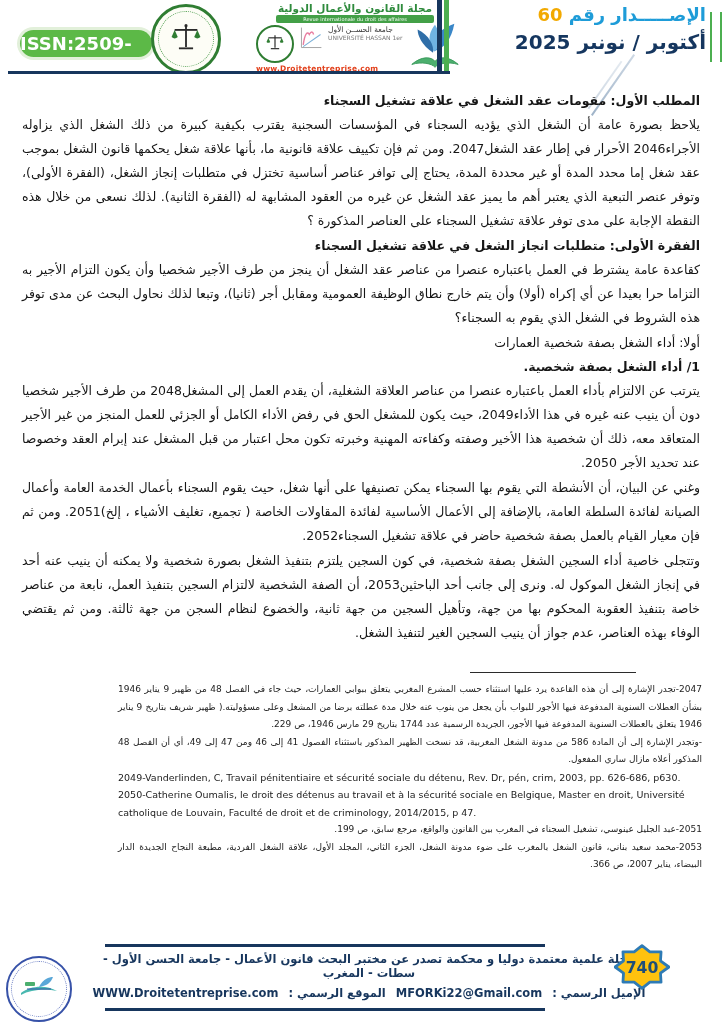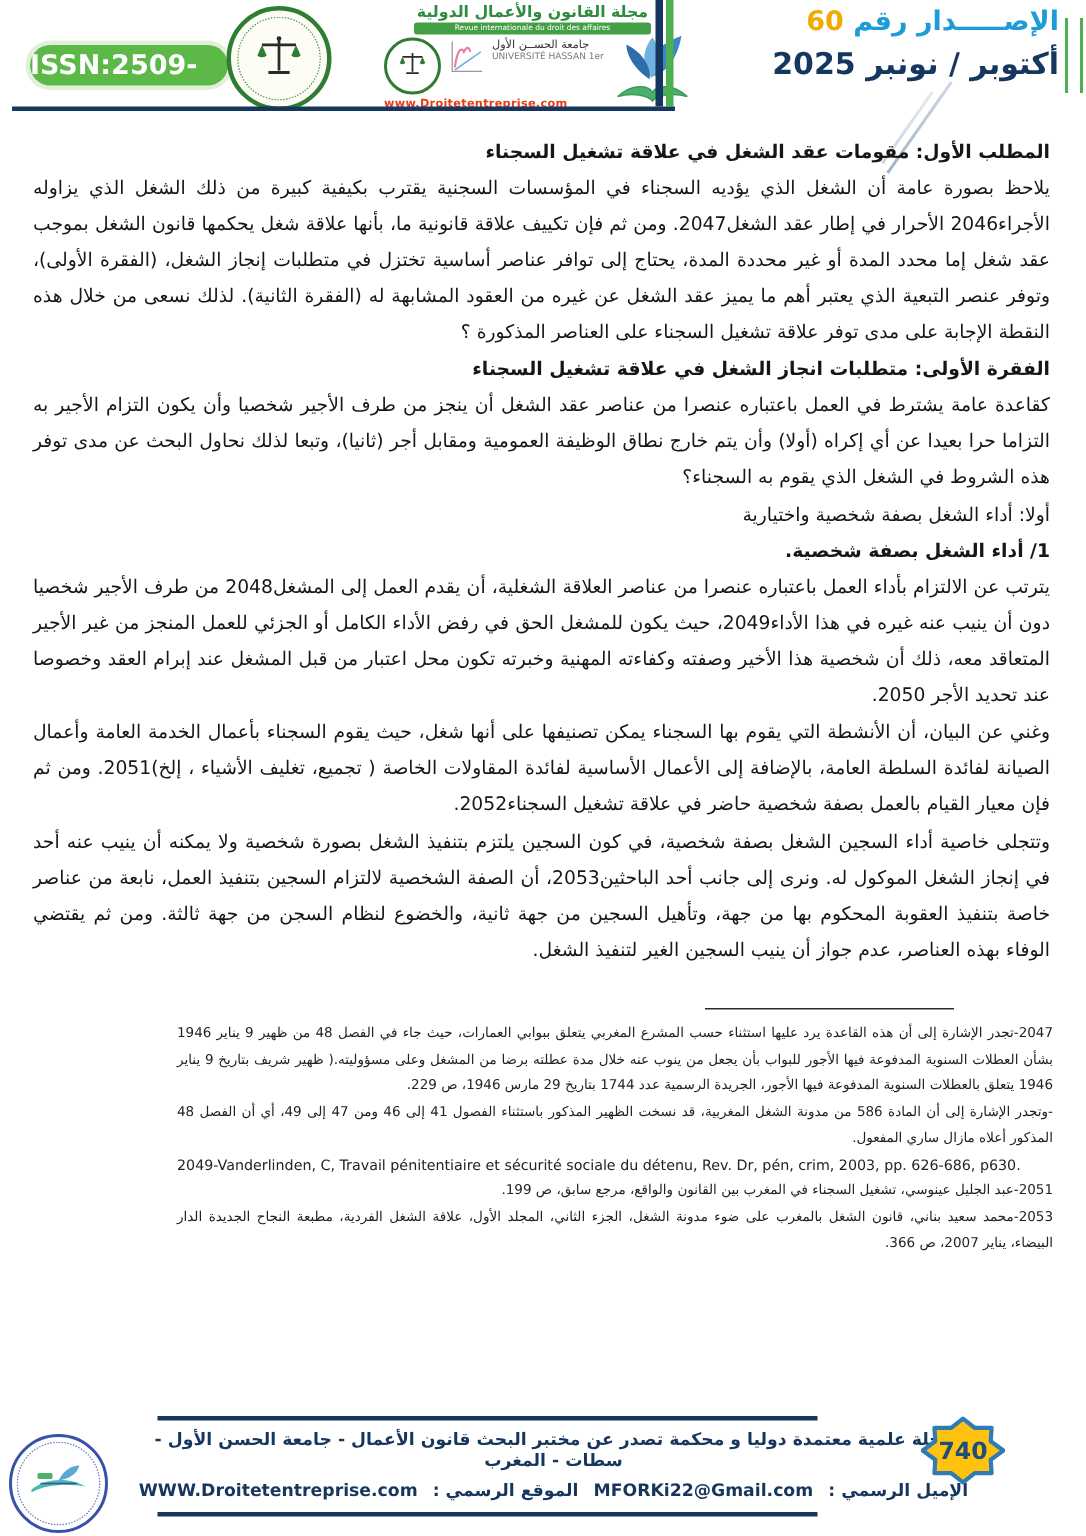--- a/index.html
+++ b/index.html
@@ -143,32 +143,33 @@
     <div class="slash"></div>
     <div class="slash s2"></div>
     <div class="header-rule"></div>
   </div>
 
   <div class="main">
     <h2>المطلب الأول: مقومات عقد الشغل في علاقة تشغيل السجناء</h2>
     <p>يلاحظ بصورة عامة أن الشغل الذي يؤديه السجناء في المؤسسات السجنية يقترب بكيفية كبيرة من ذلك الشغل الذي يزاوله الأجراء2046 الأحرار في إطار عقد الشغل2047. ومن ثم فإن تكييف علاقة قانونية ما، بأنها علاقة شغل يحكمها قانون الشغل بموجب عقد شغل إما محدد المدة أو غير محددة المدة، يحتاج إلى توافر عناصر أساسية تختزل في متطلبات إنجاز الشغل، (الفقرة الأولى)، وتوفر عنصر التبعية الذي يعتبر أهم ما يميز عقد الشغل عن غيره من العقود المشابهة له (الفقرة الثانية). لذلك نسعى من خلال هذه النقطة الإجابة على مدى توفر علاقة تشغيل السجناء على العناصر المذكورة ؟</p>
     <h2>الفقرة الأولى: متطلبات انجاز الشغل في علاقة تشغيل السجناء</h2>
     <p>كقاعدة عامة يشترط في العمل باعتباره عنصرا من عناصر عقد الشغل أن ينجز من طرف الأجير شخصيا وأن يكون التزام الأجير به التزاما حرا بعيدا عن أي إكراه (أولا) وأن يتم خارج نطاق الوظيفة العمومية ومقابل أجر (ثانيا)، وتبعا لذلك نحاول البحث عن مدى توفر هذه الشروط في الشغل الذي يقوم به السجناء؟</p>
-    <div class="sub1">أولا: أداء الشغل بصفة شخصية واختيارية</div>
+    <div class="sub1">أولا: أداء الشغل بصفة شخصية العمارات</div>
     <div class="sub2">1/ أداء الشغل بصفة شخصية.</div>
     <p>يترتب عن الالتزام بأداء العمل باعتباره عنصرا من عناصر العلاقة الشغلية، أن يقدم العمل إلى المشغل2048 من طرف الأجير شخصيا دون أن ينيب عنه غيره في هذا الأداء2049، حيث يكون للمشغل الحق في رفض الأداء الكامل أو الجزئي للعمل المنجز من غير الأجير المتعاقد معه، ذلك أن شخصية هذا الأخير وصفته وكفاءته المهنية وخبرته تكون محل اعتبار من قبل المشغل عند إبرام العقد وخصوصا عند تحديد الأجر 2050.</p>
     <p>وغني عن البيان، أن الأنشطة التي يقوم بها السجناء يمكن تصنيفها على أنها شغل، حيث يقوم السجناء بأعمال الخدمة العامة وأعمال الصيانة لفائدة السلطة العامة، بالإضافة إلى الأعمال الأساسية لفائدة المقاولات الخاصة ( تجميع، تغليف الأشياء ، إلخ)2051. ومن ثم فإن معيار القيام بالعمل بصفة شخصية حاضر في علاقة تشغيل السجناء2052.</p>
     <p>وتتجلى خاصية أداء السجين الشغل بصفة شخصية، في كون السجين يلتزم بتنفيذ الشغل بصورة شخصية ولا يمكنه أن ينيب عنه أحد في إنجاز الشغل الموكول له. ونرى إلى جانب أحد الباحثين2053، أن الصفة الشخصية لالتزام السجين بتنفيذ العمل، نابعة من عناصر خاصة بتنفيذ العقوبة المحكوم بها من جهة، وتأهيل السجين من جهة ثانية، والخضوع لنظام السجن من جهة ثالثة. ومن ثم يقتضي الوفاء بهذه العناصر، عدم جواز أن ينيب السجين الغير لتنفيذ الشغل.</p>
   </div>
 
   <div class="fn-sep"></div>
   <div class="footnotes">
     <div class="fn" dir="rtl">2047-تجدر الإشارة إلى أن هذه القاعدة يرد عليها استثناء حسب المشرع المغربي يتعلق ببوابي العمارات، حيث جاء في الفصل 48 من ظهير 9 يناير 1946 بشأن العطلات السنوية المدفوعة فيها الأجور للبواب بأن يجعل من ينوب عنه خلال مدة عطلته برضا من المشغل وعلى مسؤوليته.( ظهير شريف بتاريخ 9 يناير 1946 يتعلق بالعطلات السنوية المدفوعة فيها الأجور، الجريدة الرسمية عدد 1744 بتاريخ 29 مارس 1946، ص 229.</div>
     <div class="fn" dir="rtl">-وتجدر الإشارة إلى أن المادة 586 من مدونة الشغل المغربية، قد نسخت الظهير المذكور باستثناء الفصول 41 إلى 46 ومن 47 إلى 49، أي أن الفصل 48 المذكور أعلاه مازال ساري المفعول.</div>
     <div class="fn" dir="ltr">2049-Vanderlinden, C, Travail pénitentiaire et sécurité sociale du détenu, Rev. Dr, pén, crim, 2003, pp. 626-686, p630.</div>
+    <div class="fn" dir="ltr">2050-Catherine Oumalis, le droit des détenus au travail et à la sécurité sociale en Belgique, Master en droit, Université catholique de Louvain, Faculté de droit et de criminology, 2014/2015, p 47.</div>
     <div class="fn" dir="rtl">2051-عبد الجليل عينوسي، تشغيل السجناء في المغرب بين القانون والواقع، مرجع سابق، ص 199.</div>
     <div class="fn" dir="rtl">2053-محمد سعيد بناني، قانون الشغل بالمغرب على ضوء مدونة الشغل، الجزء الثاني، المجلد الأول، علاقة الشغل الفردية، مطبعة النجاح الجديدة الدار البيضاء، يناير 2007، ص 366.</div>
   </div>
 
   <div class="rule-top"></div>
   <div class="footer-text">
     <div class="f1">مجلة علمية معتمدة  دوليا و محكمة تصدر عن مختبر البحث قانون الأعمال - جامعة الحسن الأول - سطات - المغرب</div>
     <div class="f2">
       <span>الإميل الرسمي :</span>
       <span>MFORKi22@Gmail.com</span>

